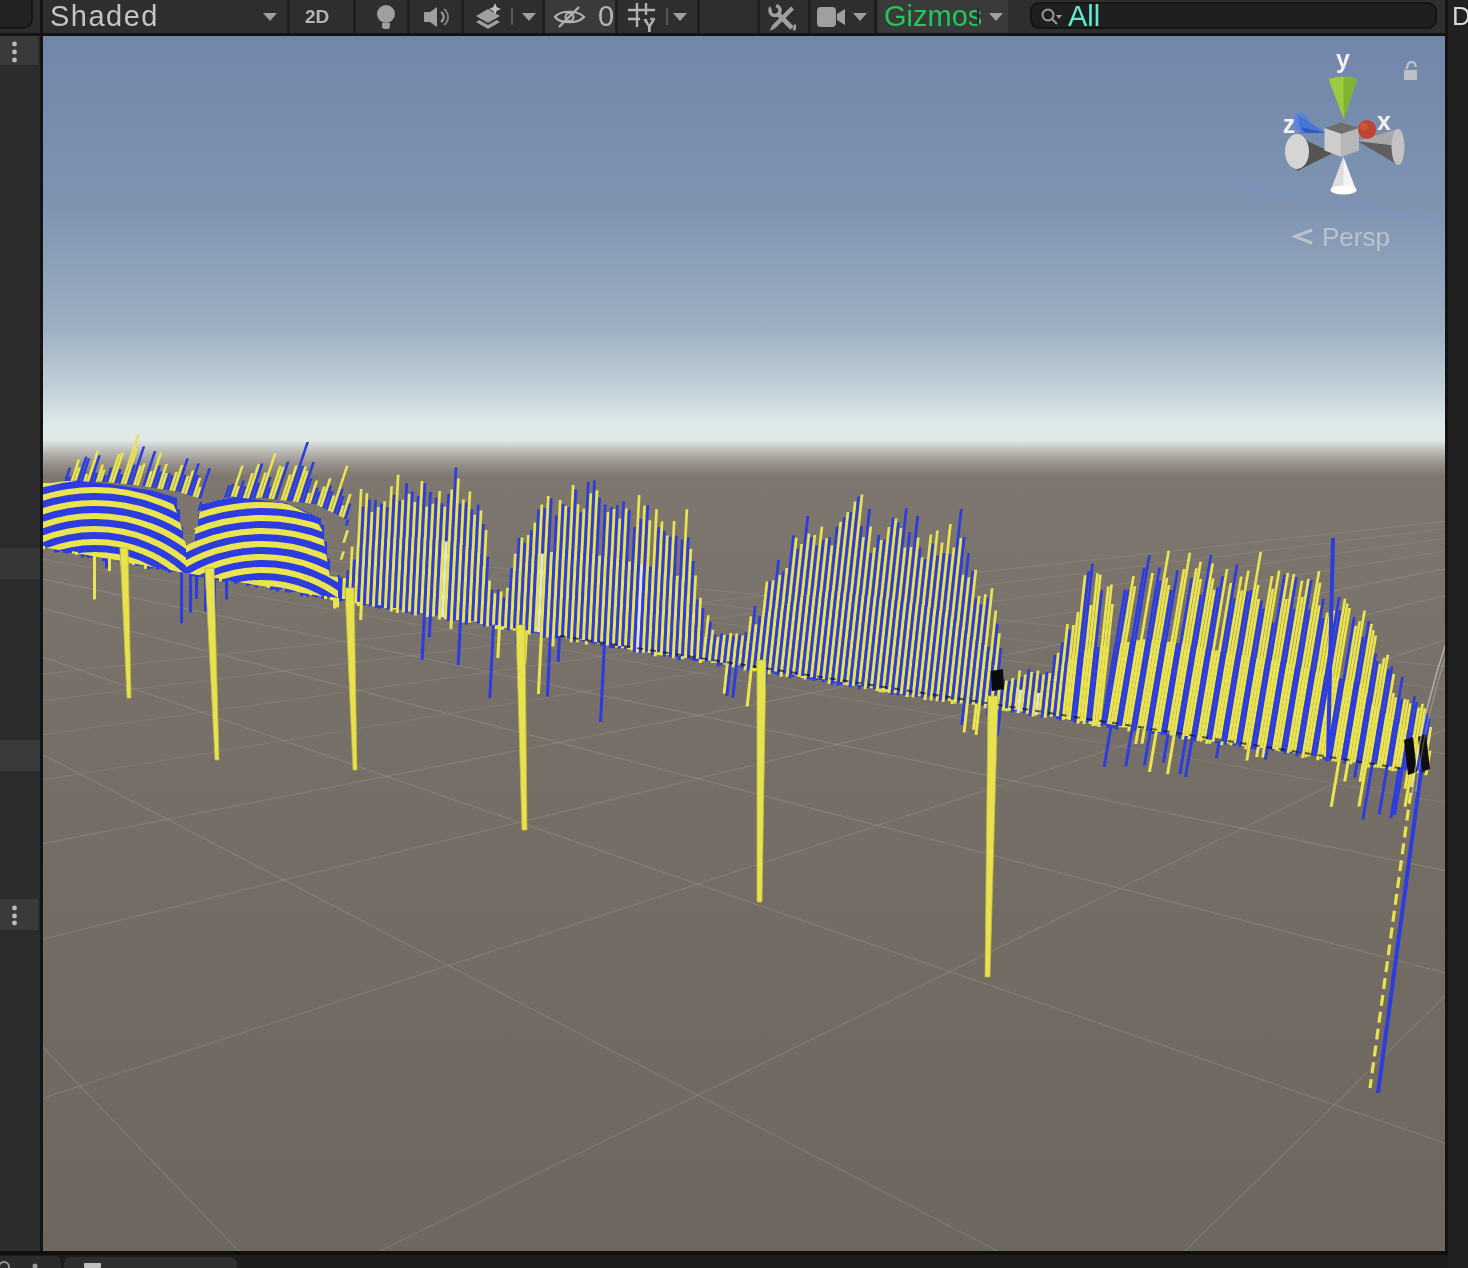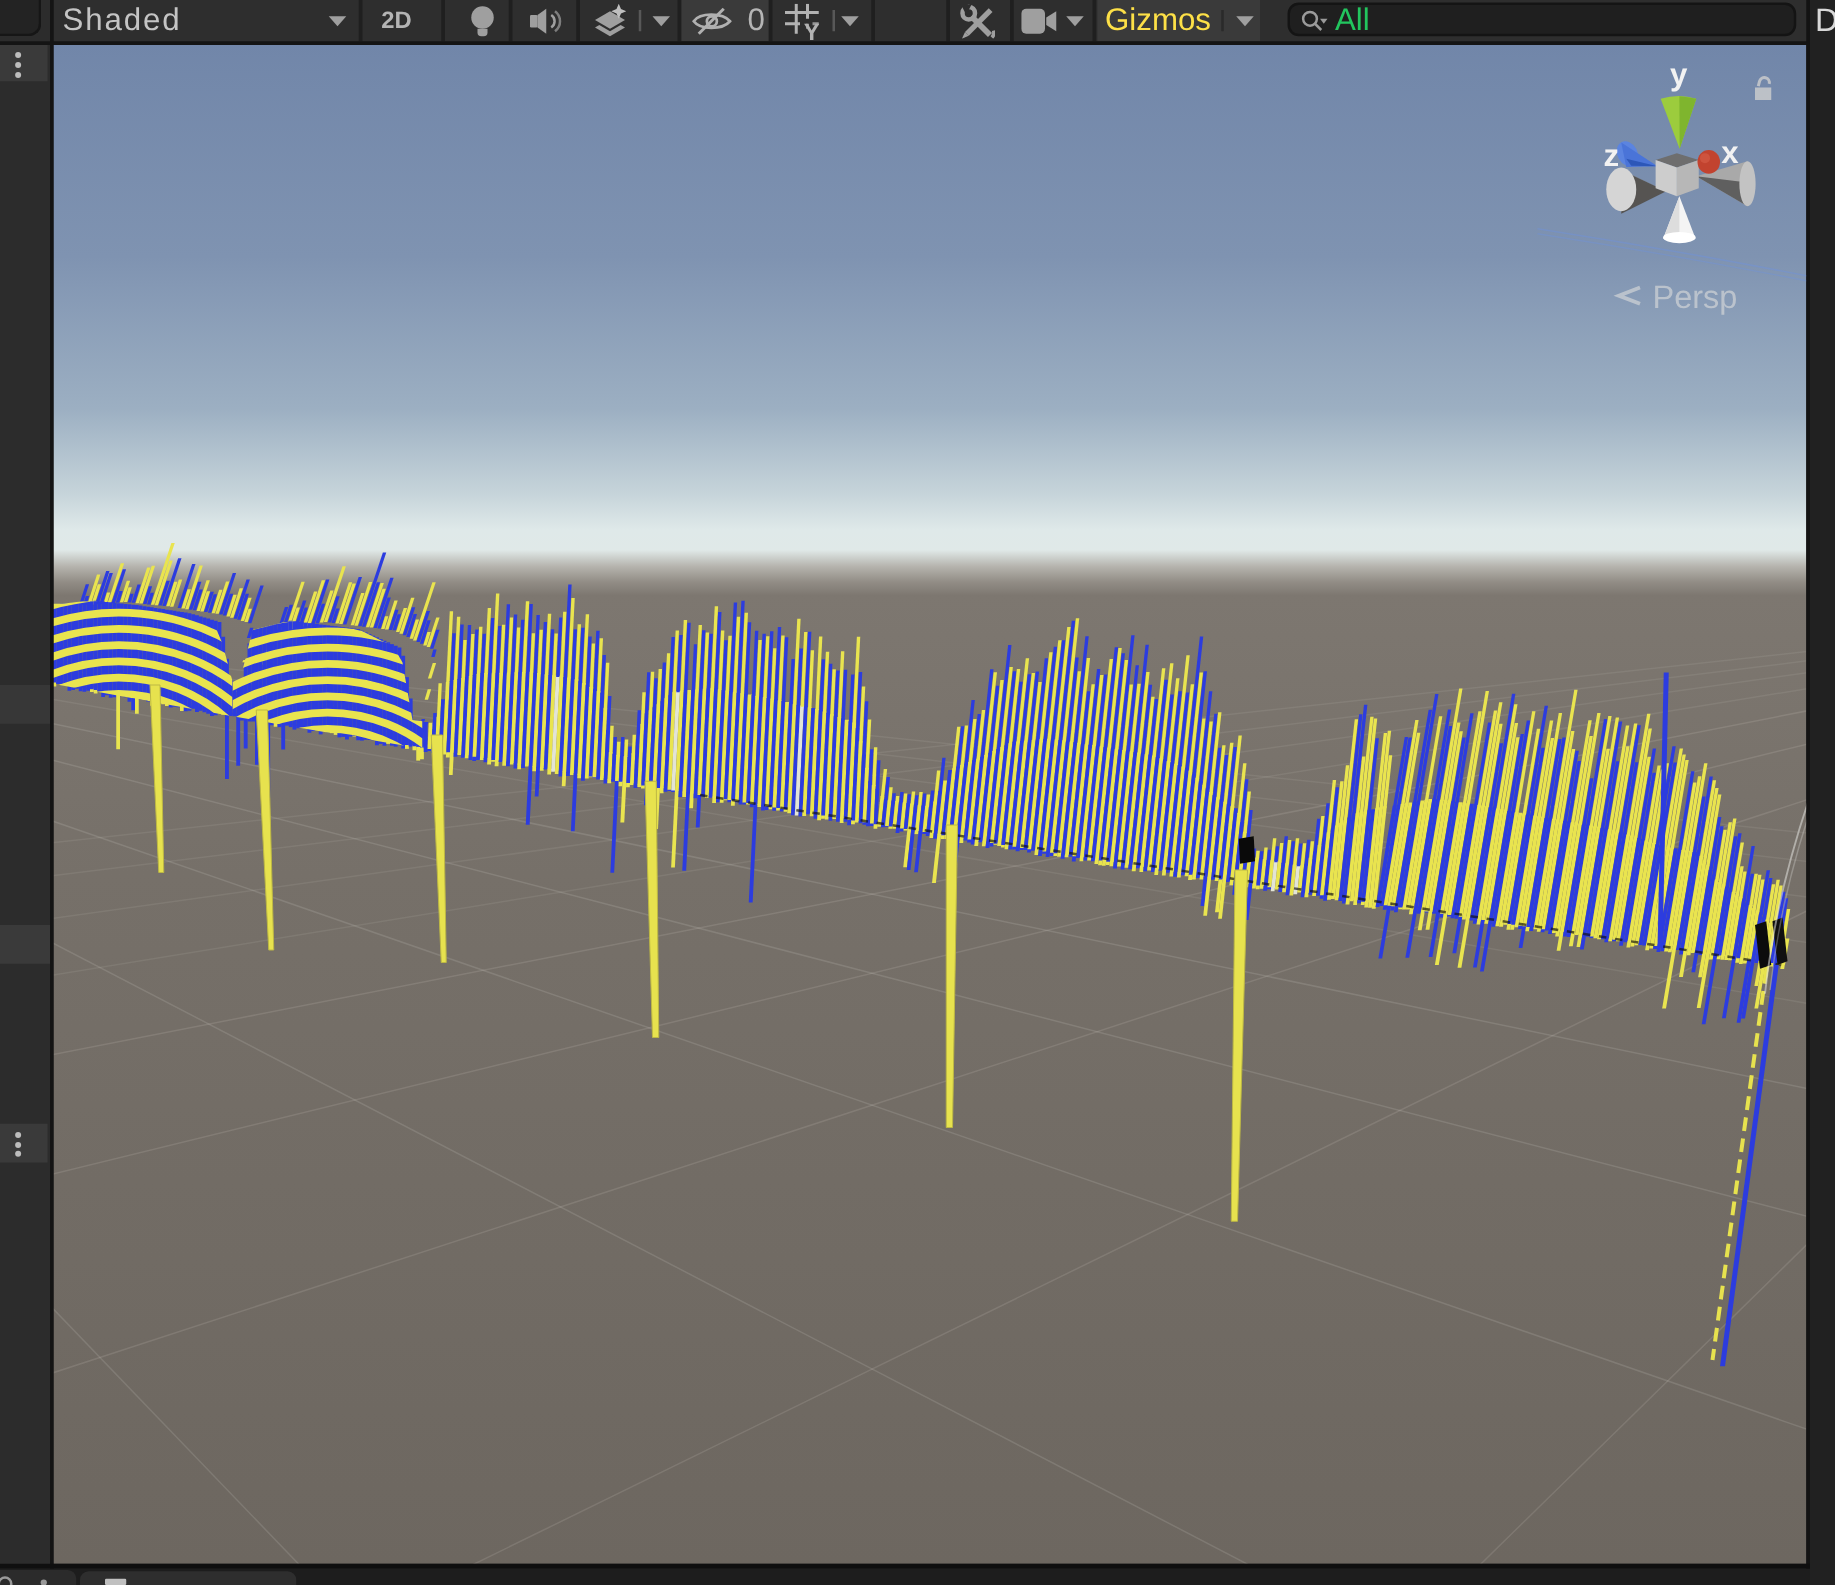--- a/index.html
+++ b/index.html
@@ -1,20 +1,20 @@
 <!DOCTYPE html>
 <html><head><meta charset="utf-8"><style>
 html,body{margin:0;padding:0;width:1468px;height:1268px;background:#2c2c2c;overflow:hidden;
  font-family:"Liberation Sans",sans-serif;}
 #root{position:absolute;left:0;top:0;width:1468px;height:1268px;}
 .abs{position:absolute;}
 .ic{position:absolute;}
 .tdiv{position:absolute;top:0;width:3px;height:33px;background:#1f1f1f;}
 .tsep{position:absolute;top:8px;width:2px;height:17px;background:#585858;}
-.ttxt{position:absolute;color:#c4c4c4;font-size:25px;line-height:33px;}
+.ttxt{position:absolute;color:#c4c4c4;font-size:29px;line-height:33px;}
 </style></head><body>
 <div id="root">
 
 <svg width="1468" height="1268" viewBox="0 0 1468 1268" style="position:absolute;left:0;top:0">
 <defs>
 <linearGradient id="sky" x1="0" y1="0" x2="0" y2="1">
  <stop offset="0" stop-color="#7186a9"></stop>
  <stop offset="0.14" stop-color="#7f93b1"></stop>
  <stop offset="0.24" stop-color="#9cafc2"></stop>
  <stop offset="0.296" stop-color="#c6d4da"></stop>
@@ -1512,26 +1512,26 @@
 </svg>
 
 <div class="abs" style="left:42px;top:0;width:1403px;height:33px;background:#2e2e2e;">
   <div class="abs" style="left:503px;top:0;width:70px;height:33px;background:#3a3a3a;"></div>
   <div class="abs" style="left:836px;top:0px;width:130px;height:33px;background:#3a3a3a;"></div>
 </div>
 <div class="abs" style="left:42px;top:0;width:1403px;height:33px;">
   <div class="ttxt" style="left:8px;top:0;letter-spacing:1.5px;">Shaded</div>
   <div class="ttxt" style="left:263px;top:0;font-size:19px;font-weight:bold;color:#b4b4b4;">2D</div>
   <div class="ttxt" style="left:556px;top:0;color:#b5b5b5;">0</div>
-  <div class="ttxt" style="left:842px;top:0;color:#fde047;">Gizmos</div>
+  <div class="ttxt" style="left:842px;top:0;color:#22c55e;">Gizmos</div>
   <div class="tsep" style="left:935px;background:#2a2a2a;"></div>
   <div class="tsep" style="left:469px;"></div>
   <div class="tsep" style="left:624px;"></div>
   <div class="abs" style="left:988px;top:2px;width:407px;height:27px;background:#1f1f1f;border:2px solid #141414;border-radius:9px;box-sizing:border-box;"></div>
-  <div class="ttxt" style="left:1026px;top:0;color:#22c55e;text-align:right;">All</div>
+  <div class="ttxt" style="left:1026px;top:0;color:#5eead4;text-align:right;">All</div>
 </div>
 
 <div class="abs" style="left:42px;top:0;width:1403px;height:33px;pointer-events:none;">
       <div class="tdiv" style="left:245px"></div>
       <div class="tdiv" style="left:311px"></div>
       <div class="tdiv" style="left:365px"></div>
       <div class="tdiv" style="left:419px"></div>
       <div class="tdiv" style="left:500px"></div>
       <div class="tdiv" style="left:573px"></div>
       <div class="tdiv" style="left:655px"></div>

